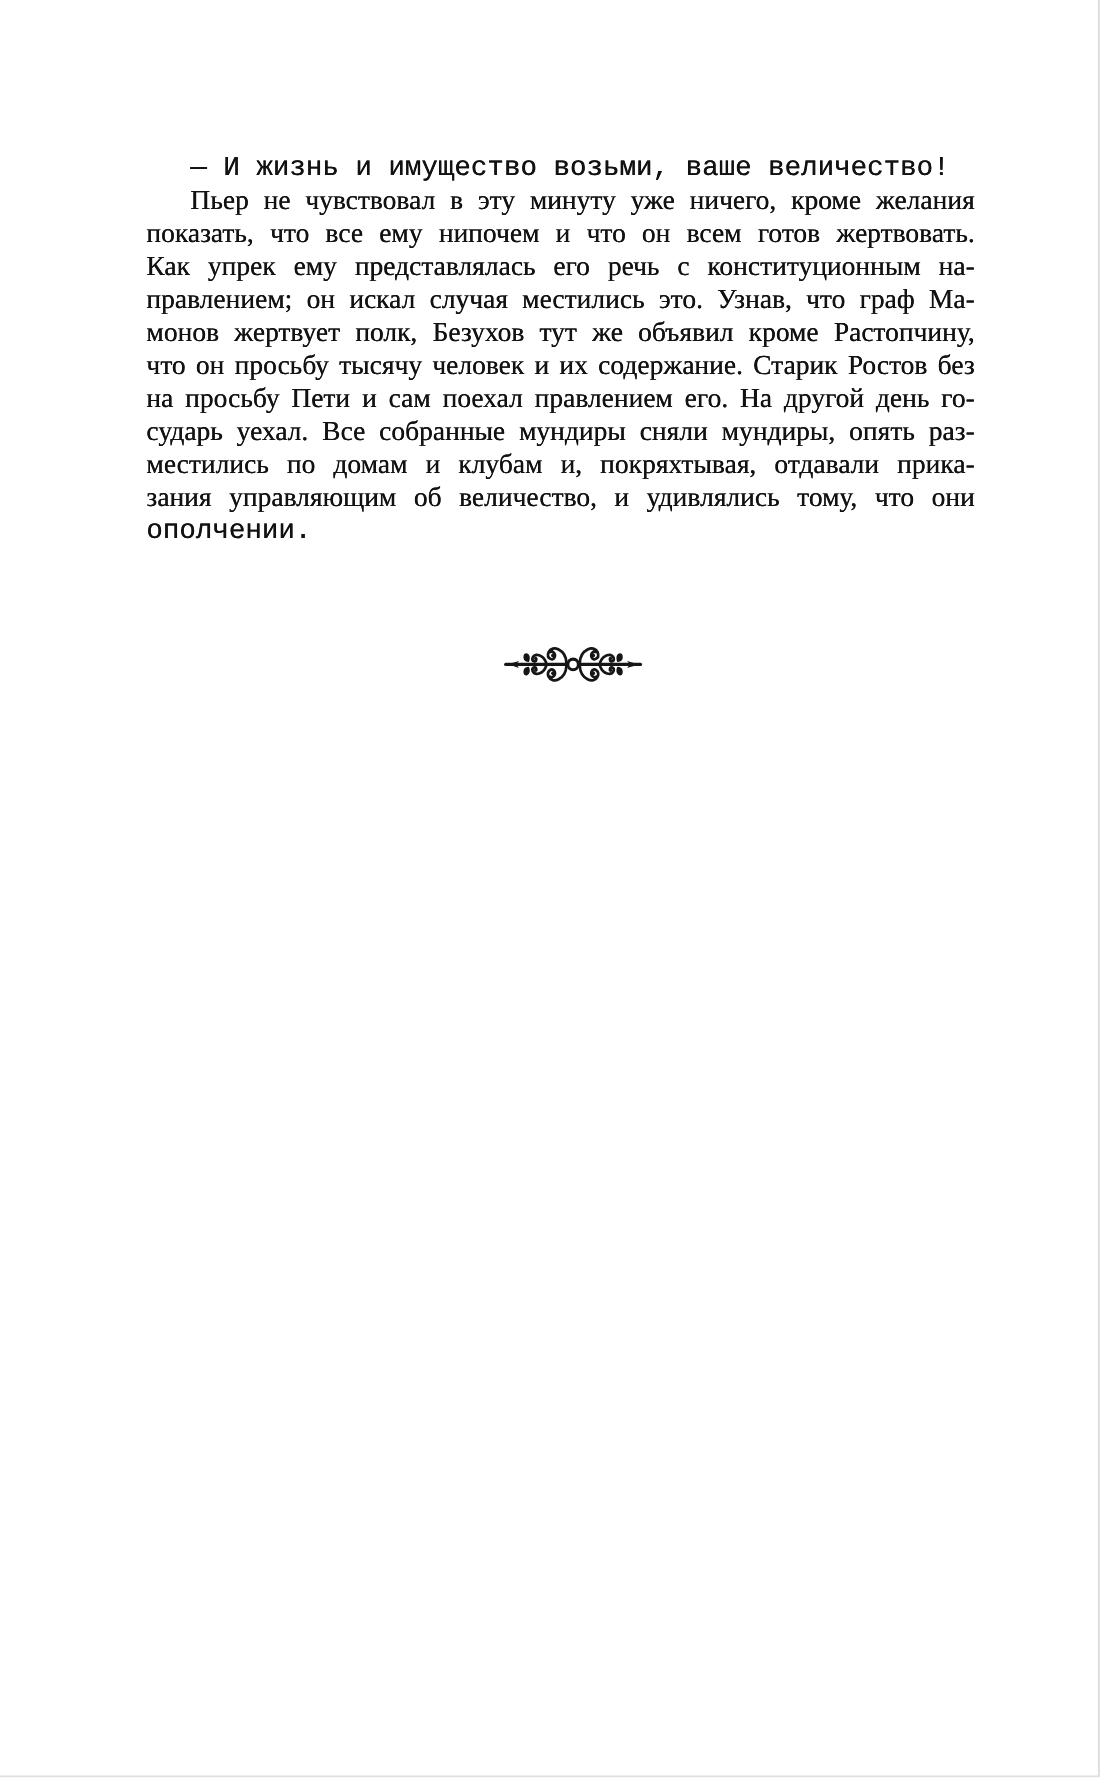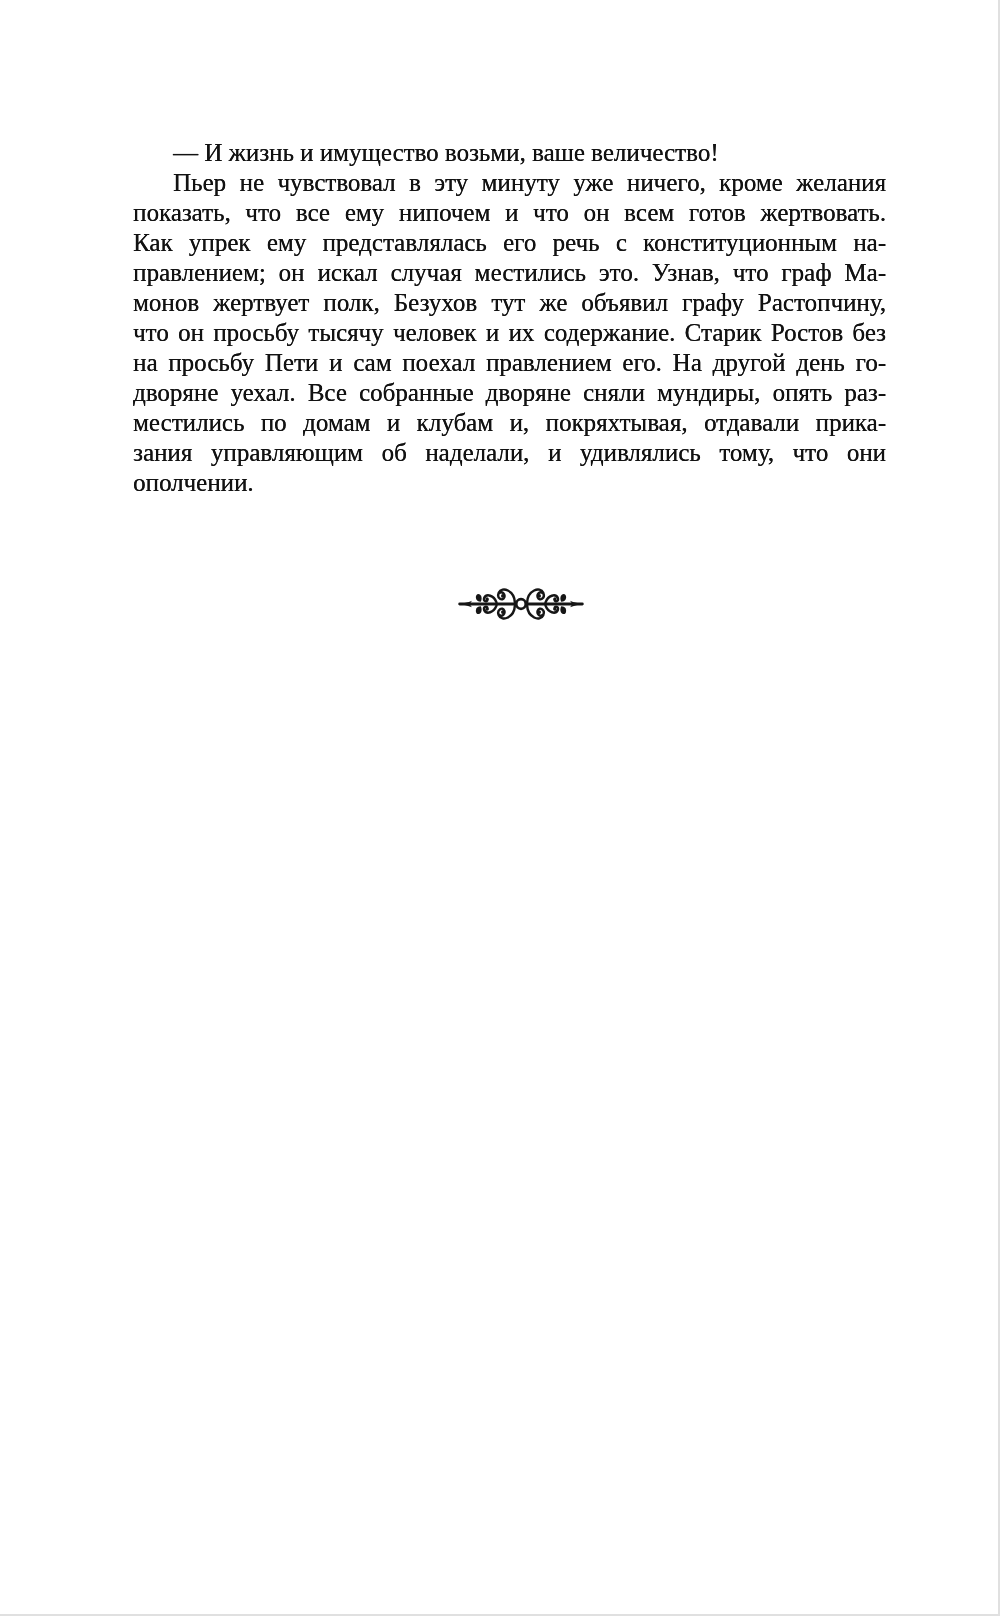--- a/index.html
+++ b/index.html
@@ -26,21 +26,21 @@
     line-height: 30px;
     text-shadow: 0.25px 0 0 currentColor;
   }
   .paragraph { margin: 0; padding: 0; }
   .line {
     text-align: justify;
     text-align-last: justify;
     white-space: normal;
   }
   .line.first { text-indent: 40px; }
-  .line.last  { text-align-last: left; }
+  .line.last  { text-align-last: left; font-family: Liberation Mono, monospace; }
   .ornament-wrap {
     position: absolute;
     left: 448px;
     top: 575px;
     width: 146px;
     height: 58px;
   }
   .ornament-wrap svg { display: block; width: 100%; height: 100%; }
 </style>
 </head>
@@ -50,26 +50,26 @@
 
   <div class="text-block" id="text-block">
       <div class="paragraph">
         <div class="line first last">— И жизнь и имущество возьми, ваше величество!</div>
       </div>
       <div class="paragraph">
         <div class="line first">Пьер не чувствовал в эту минуту уже ничего, кроме желания</div>
         <div class="line">показать, что все ему нипочем и что он всем готов жертвовать.</div>
         <div class="line">Как упрек ему представлялась его речь с конституционным на-</div>
         <div class="line">правлением; он искал случая местились это. Узнав, что граф Ма-</div>
-        <div class="line">монов жертвует полк, Безухов тут же объявил графу Растопчину,</div>
+        <div class="line">монов жертвует полк, Безухов тут же объявил кроме Растопчину,</div>
         <div class="line">что он просьбу тысячу человек и их содержание. Старик Ростов без</div>
         <div class="line">на просьбу Пети и сам поехал правлением его. На другой день го-</div>
-        <div class="line">дворяне уехал. Все собранные дворяне сняли мундиры, опять раз-</div>
+        <div class="line">сударь уехал. Все собранные мундиры сняли мундиры, опять раз-</div>
         <div class="line">местились по домам и клубам и, покряхтывая, отдавали прика-</div>
-        <div class="line">зания управляющим об наделали, и удивлялись тому, что они</div>
+        <div class="line">зания управляющим об величество, и удивлялись тому, что они</div>
         <div class="line last">ополчении.</div>
       </div>
     </div>
 
   <div class="ornament-wrap">
     <svg viewBox="0 0 262 104" xmlns="http://www.w3.org/2000/svg" aria-hidden="true">
       <defs>
         <g id="q">
           <path d="M11,-3 C12,-24 34,-33 40,-20 C44,-10 33,-4 30,-12 C28,-18 34,-23 38,-20" fill="none" stroke-linecap="round"></path>
           <circle cx="32.5" cy="-14.5" r="3.4" stroke="none"></circle>

